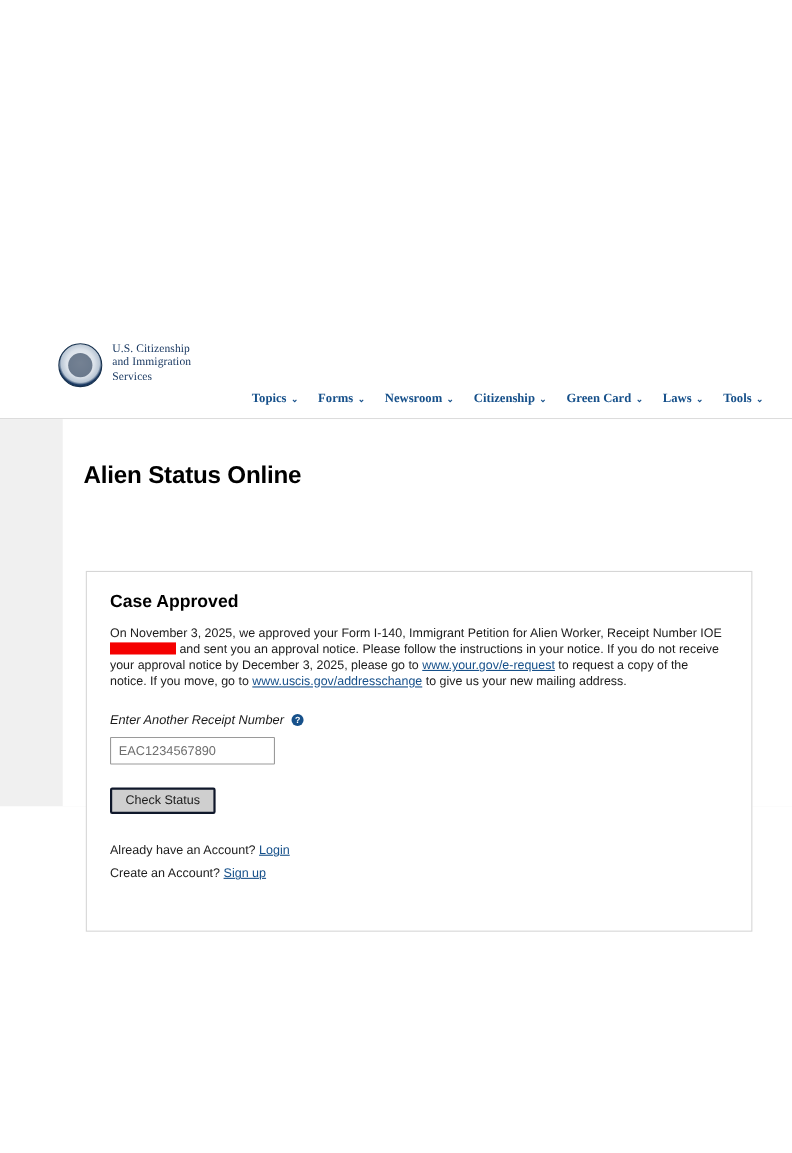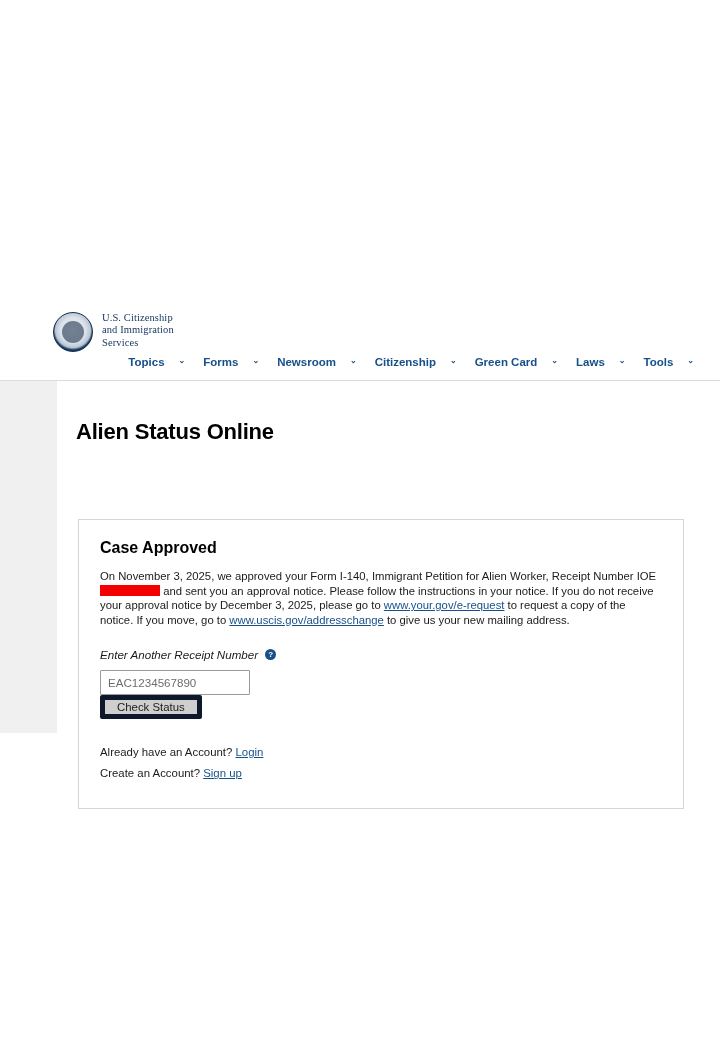--- a/index.html
+++ b/index.html
@@ -76,23 +76,24 @@
     display: flex;
     align-items: center;
     gap: 18px;
   }
   .nav-item {
     color: #16508a;
     font-size: 11.5px;
     font-weight: bold;
     white-space: nowrap;
     display: flex;
-    align-items: center;
-    gap: 14px;
+    align-items: flex-end;
+    gap: 4px;
     cursor: pointer;
+    font-family: Liberation Serif, serif;
   }
   .caret {
     font-size: 8px;
     line-height: 8px;
     color: #16508a;
     display: inline-block;
     transform: translateY(-1px);
   }
 
   
@@ -118,21 +119,21 @@
     font-weight: bold;
     color: #000000;
     letter-spacing: -0.2px;
   }
 
   .status-box {
     position: absolute;
     left: 21px;
     top: 138px;
     width: 606px;
-    height: 290px;
+    height: 328px;
     border: 1px solid #d6d6d6;
     background: #ffffff;
     box-sizing: border-box;
   }
   .status-box-inner {
     position: relative;
     padding: 19px 22px 0 21px;
   }
   .status-heading {
     font-size: 16px;
@@ -191,24 +192,25 @@
     font-family: "Liberation Sans", sans-serif;
     font-size: 11.6px;
     color: #6e6e6e;
     padding: 0 7px;
     box-sizing: border-box;
     border-radius: 1px;
   }
   .receipt-input::placeholder { color: #6e6e6e; }
 
   .check-btn {
+    margin-top: 21px;
     height: 24px;
     padding: 0 12px;
     background: #cfcfcf;
-    border: 5px solid #0f172a;
+    border: 2px solid #0f172a;
     border-radius: 2px;
     font-family: "Liberation Sans", sans-serif;
     font-size: 11.4px;
     color: #1b1b1b;
     cursor: pointer;
   }
 
   .account-line {
     margin-top: 27px;
     font-size: 11.4px;

